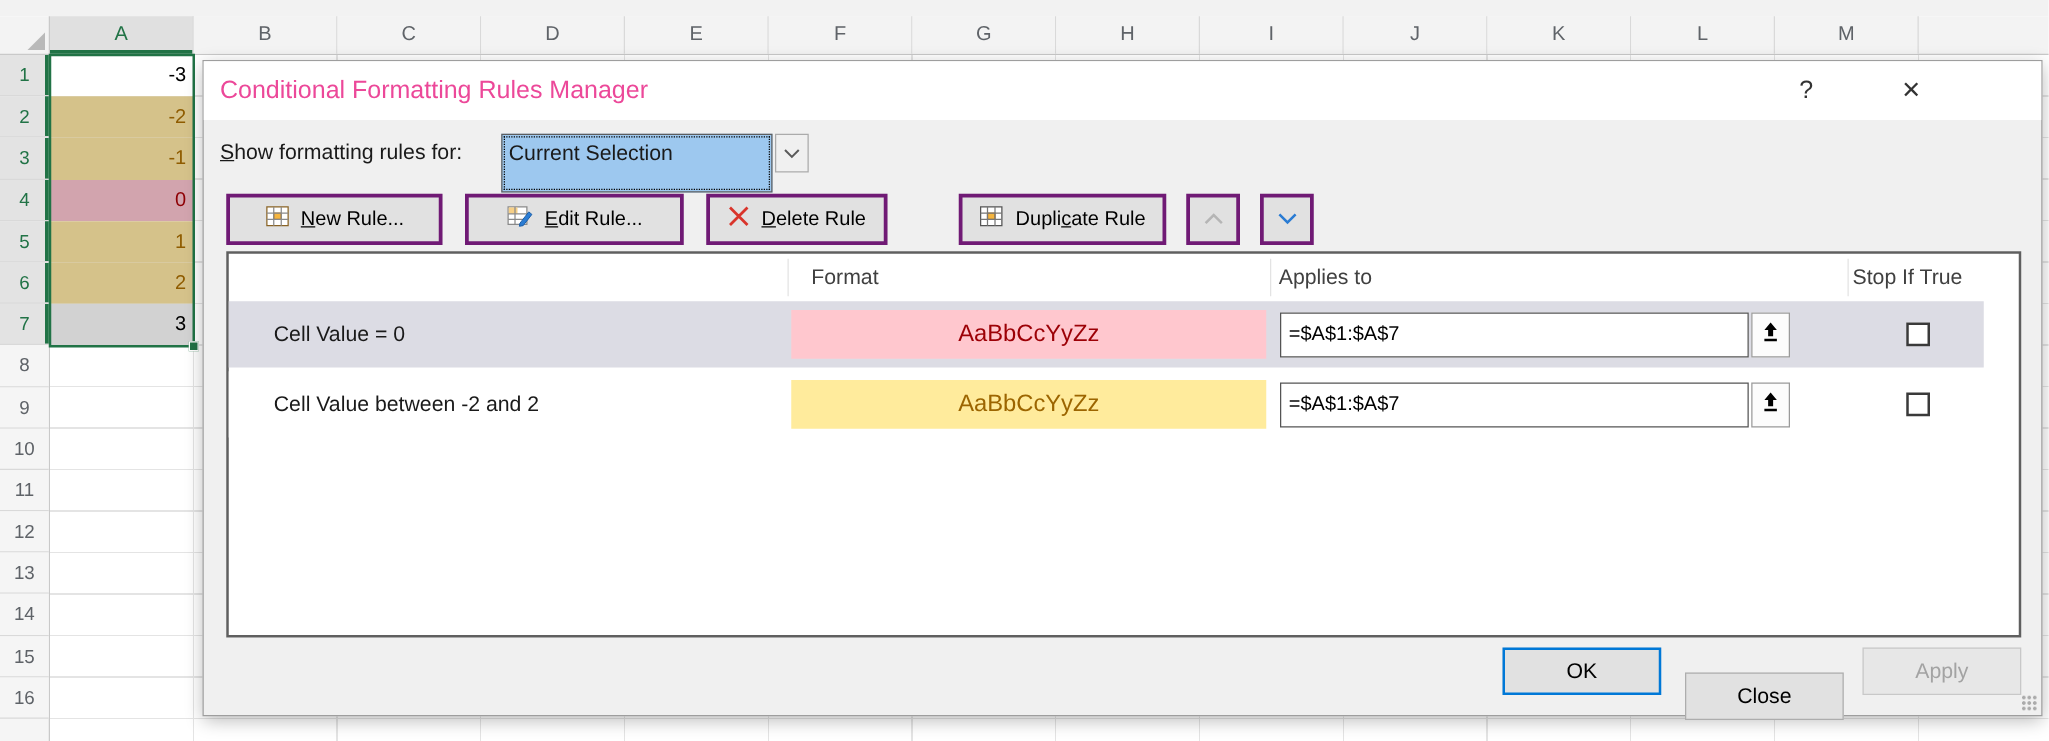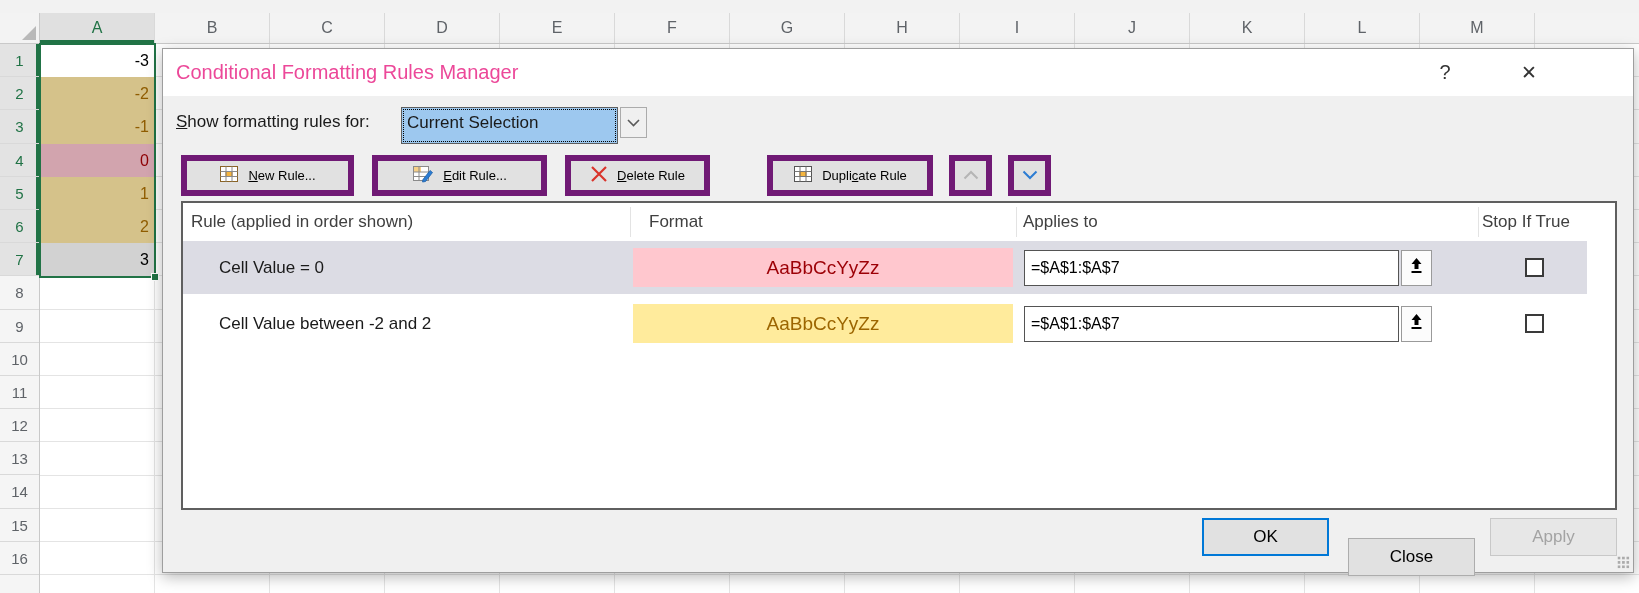--- a/index.html
+++ b/index.html
@@ -43,27 +43,27 @@
   .cap-btn { position:absolute; top:0; height:47px; line-height:47px; text-align:center;
     font-size:20px; color:#333; background:none; border:none; cursor:pointer;
     font-family:inherit; }
   .help-btn { left:1262px; width:40px; }
   .close-btn { left:1336px; width:60px; font-size:19px; }
 
   .show-label { position:absolute; left:13px; top:63px; }
   u { text-decoration:underline; }
 
   .combo { position:absolute; left:238px; top:58px; width:246px; height:31px; display:flex; cursor:default; }
-  .combo-value { width:217px; height:37px; border:1px solid #5e5e5e; background:#9dc8ef;
+  .combo-value { width:217px; height:47px; border:1px solid #5e5e5e; background:#9dc8ef;
     line-height:29px; padding-left:5px; outline:1px dotted #000; outline-offset:-3px; }
   .combo-arrow { width:27px; height:31px; margin-left:2px; border:1px solid #ababab;
     background:#f0f0f0; display:flex; align-items:center; justify-content:center; }
 
-  .tb-btn { position:absolute; top:106px; height:41px; background:#e1e1e1; border:6px solid #701a75;
-    display:flex; align-items:center; justify-content:center; gap:9px; font-size:13px;
+  .tb-btn { position:absolute; top:106px; height:41px; background:#e1e1e1; border:3px solid #701a75;
+    display:flex; align-items:center; justify-content:center; gap:9px; font-size:16px;
     font-family:inherit; color:#000; cursor:pointer; }
   .btn-new { left:18px;  width:173px; }
   .btn-edit { left:209px; width:175px; }
   .btn-del { left:402px; width:145px; }
   .btn-dup { left:604px; width:166px; }
   .btn-up  { left:786px; width:43px; }
   .btn-down{ left:845px; width:43px; }
 
   .listbox { position:absolute; left:18px; top:152px; width:1436px; height:309px;
     background:#fff; border:2px solid #5f5f5f; }
@@ -219,21 +219,20 @@
 
     <button class="tb-btn btn-down">
       <span>
         <svg width="16" height="10" viewBox="0 0 16 10">
             <path d="M1.5 1.5 L8 8 L14.5 1.5" fill="none" stroke="#2b7cd3" stroke-width="2"></path>
           </svg>
       </span>
     </button>
 
     <div class="listbox">
-      <span class="lh lh-rule">Rule (applied in order shown)</span>
       <span class="lh lh-format">Format</span>
       <span class="lh lh-applies">Applies to</span>
       <span class="lh lh-stop">Stop If True</span>
       <div class="lsep" style="left:447px"></div>
       <div class="lsep" style="left:833px"></div>
       <div class="lsep" style="left:1295px"></div>
       <div>
           <div class="rule-row sel" style="top: 38px;">
     <span class="rule-name">Cell Value = 0</span>
     <span class="rule-preview" style="background: rgb(255, 199, 206); color: rgb(156, 0, 6);">AaBbCcYyZz</span>

